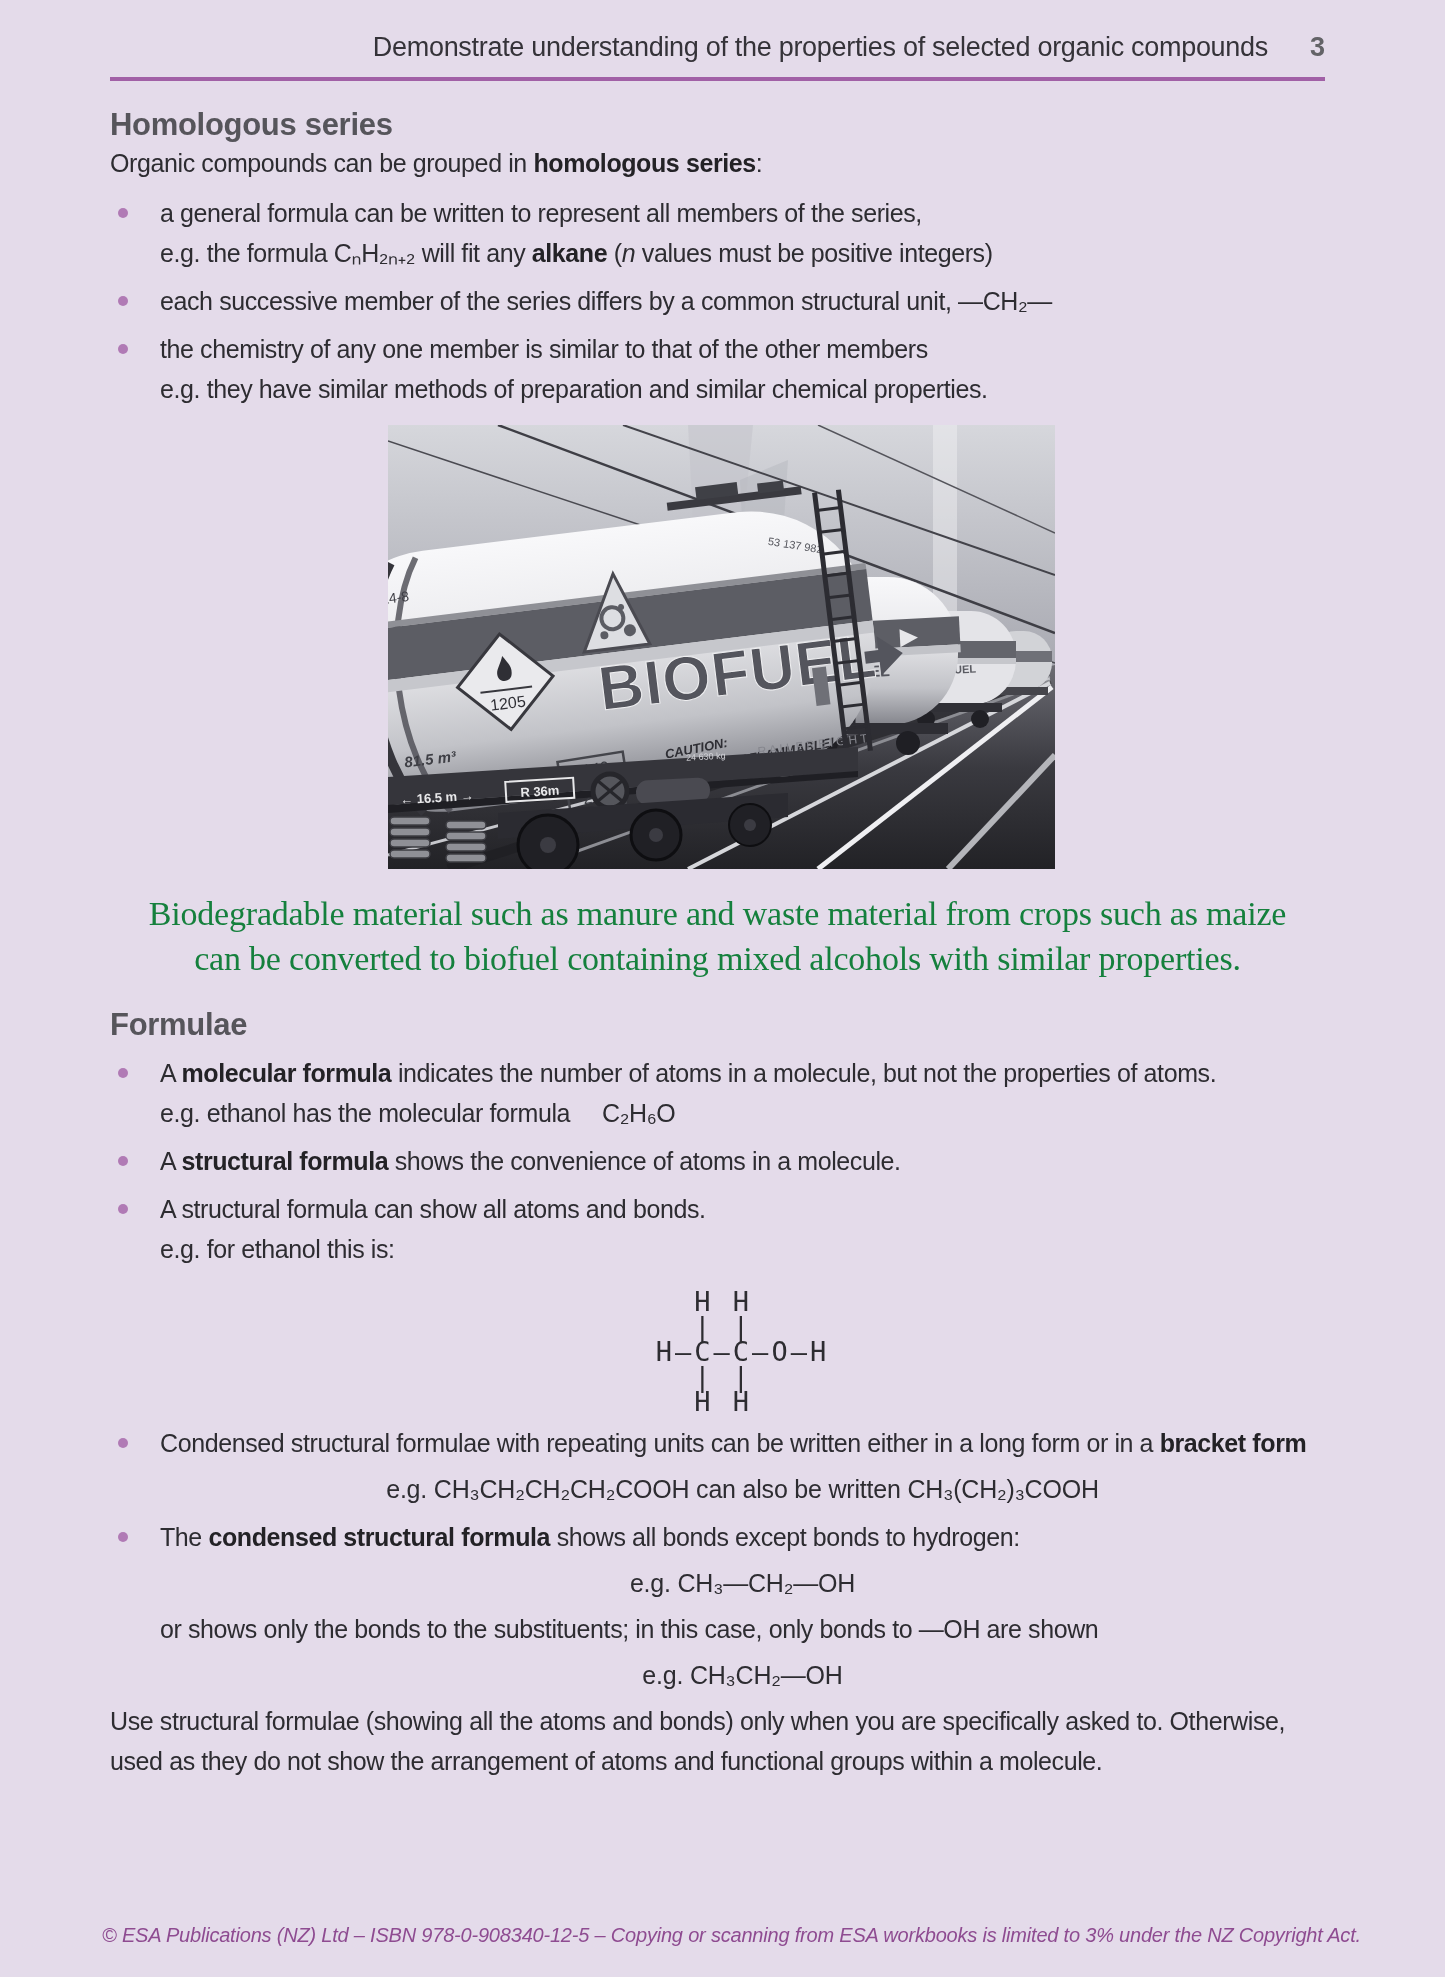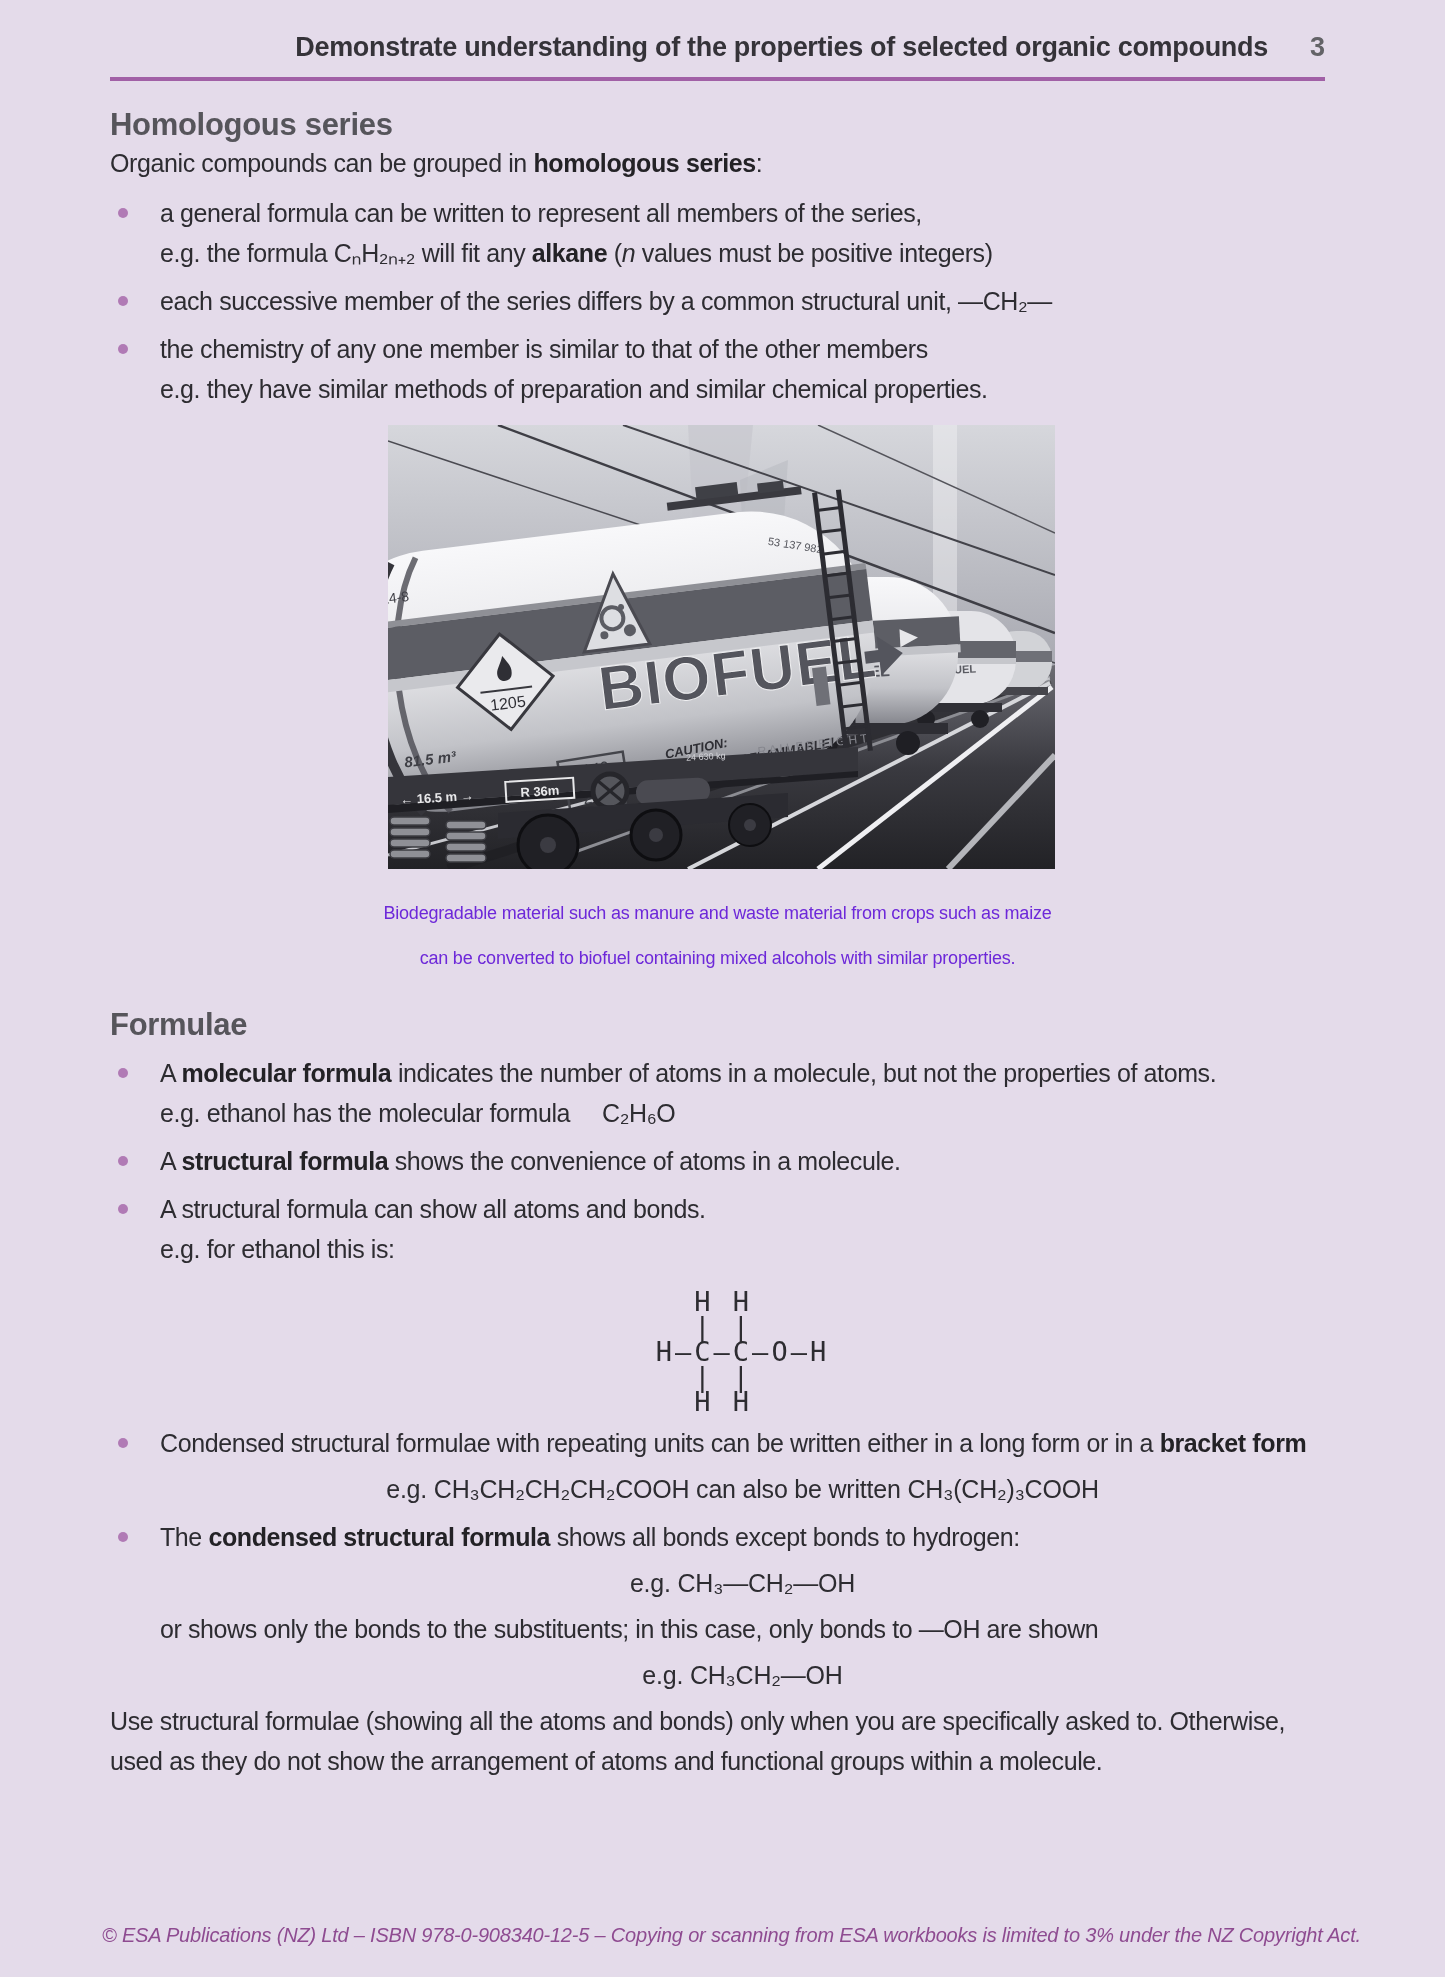--- a/index.html
+++ b/index.html
@@ -9,21 +9,21 @@
     width:1445px;height:1977px;
     margin:0 auto;
     background:#e4dbea;
     font-family:"Liberation Sans",sans-serif;
     color:#2d2c31;
     overflow:hidden;
   }
   .content{padding:0 120px 0 110px;}
   
   .header{display:flex;justify-content:flex-end;align-items:baseline;padding-top:32px;}
-  .header .title{font-size:27px;font-weight:bold;color:#353339;letter-spacing:-0.3px;}
+  .header .title{font-size:27px;font-weight:normal;color:#353339;letter-spacing:-0.3px;}
   .header .pagenum{font-size:27px;font-weight:bold;color:#636367;margin-left:42px;}
   .rule{height:4px;background:#a160a6;margin-top:14px;}
   
   h2.sec{font-size:31px;font-weight:bold;color:#56555b;letter-spacing:-0.3px;margin:26px 0 0 0;}
   
   .line{font-size:25px;line-height:40px;letter-spacing:-0.4px;white-space:nowrap;}
   .para{}
   b{font-weight:bold;color:#232226;}
   .it{font-style:italic;}
   ul.blist{list-style:none;margin:10px 0 0 0;padding:0;}
@@ -34,21 +34,21 @@
   
   .structwrap{text-align:center;margin:20px 0 2px 0;}
   .struct{
     display:inline-block;text-align:left;
     font-family:"DejaVu Sans Mono",monospace;
     font-size:27px;line-height:25px;letter-spacing:3px;
     white-space:pre;color:#2d2c31;margin:0;
   }
   
   .figure{width:667px;height:444px;margin:16px 0 0 278px;}
-  .caption{margin-top:18px;text-align:center;color:#6d28d9;font-size:18px;line-height:45px;letter-spacing:-0.2px;}
+  .caption{margin-top:18px;text-align:center;color:#15803d;font-size:34px;line-height:45px;letter-spacing:-0.2px;font-family:Liberation Serif, serif;}
   
   .footer{position:absolute;left:102px;bottom:30px;font-size:20px;font-style:italic;color:#8e4b91;letter-spacing:-0.2px;white-space:nowrap;}
   svg text{font-family:"Liberation Sans",sans-serif;}
 </style>
 </head>
 <body>
 
 <div class="page">
   <div class="content">
 

